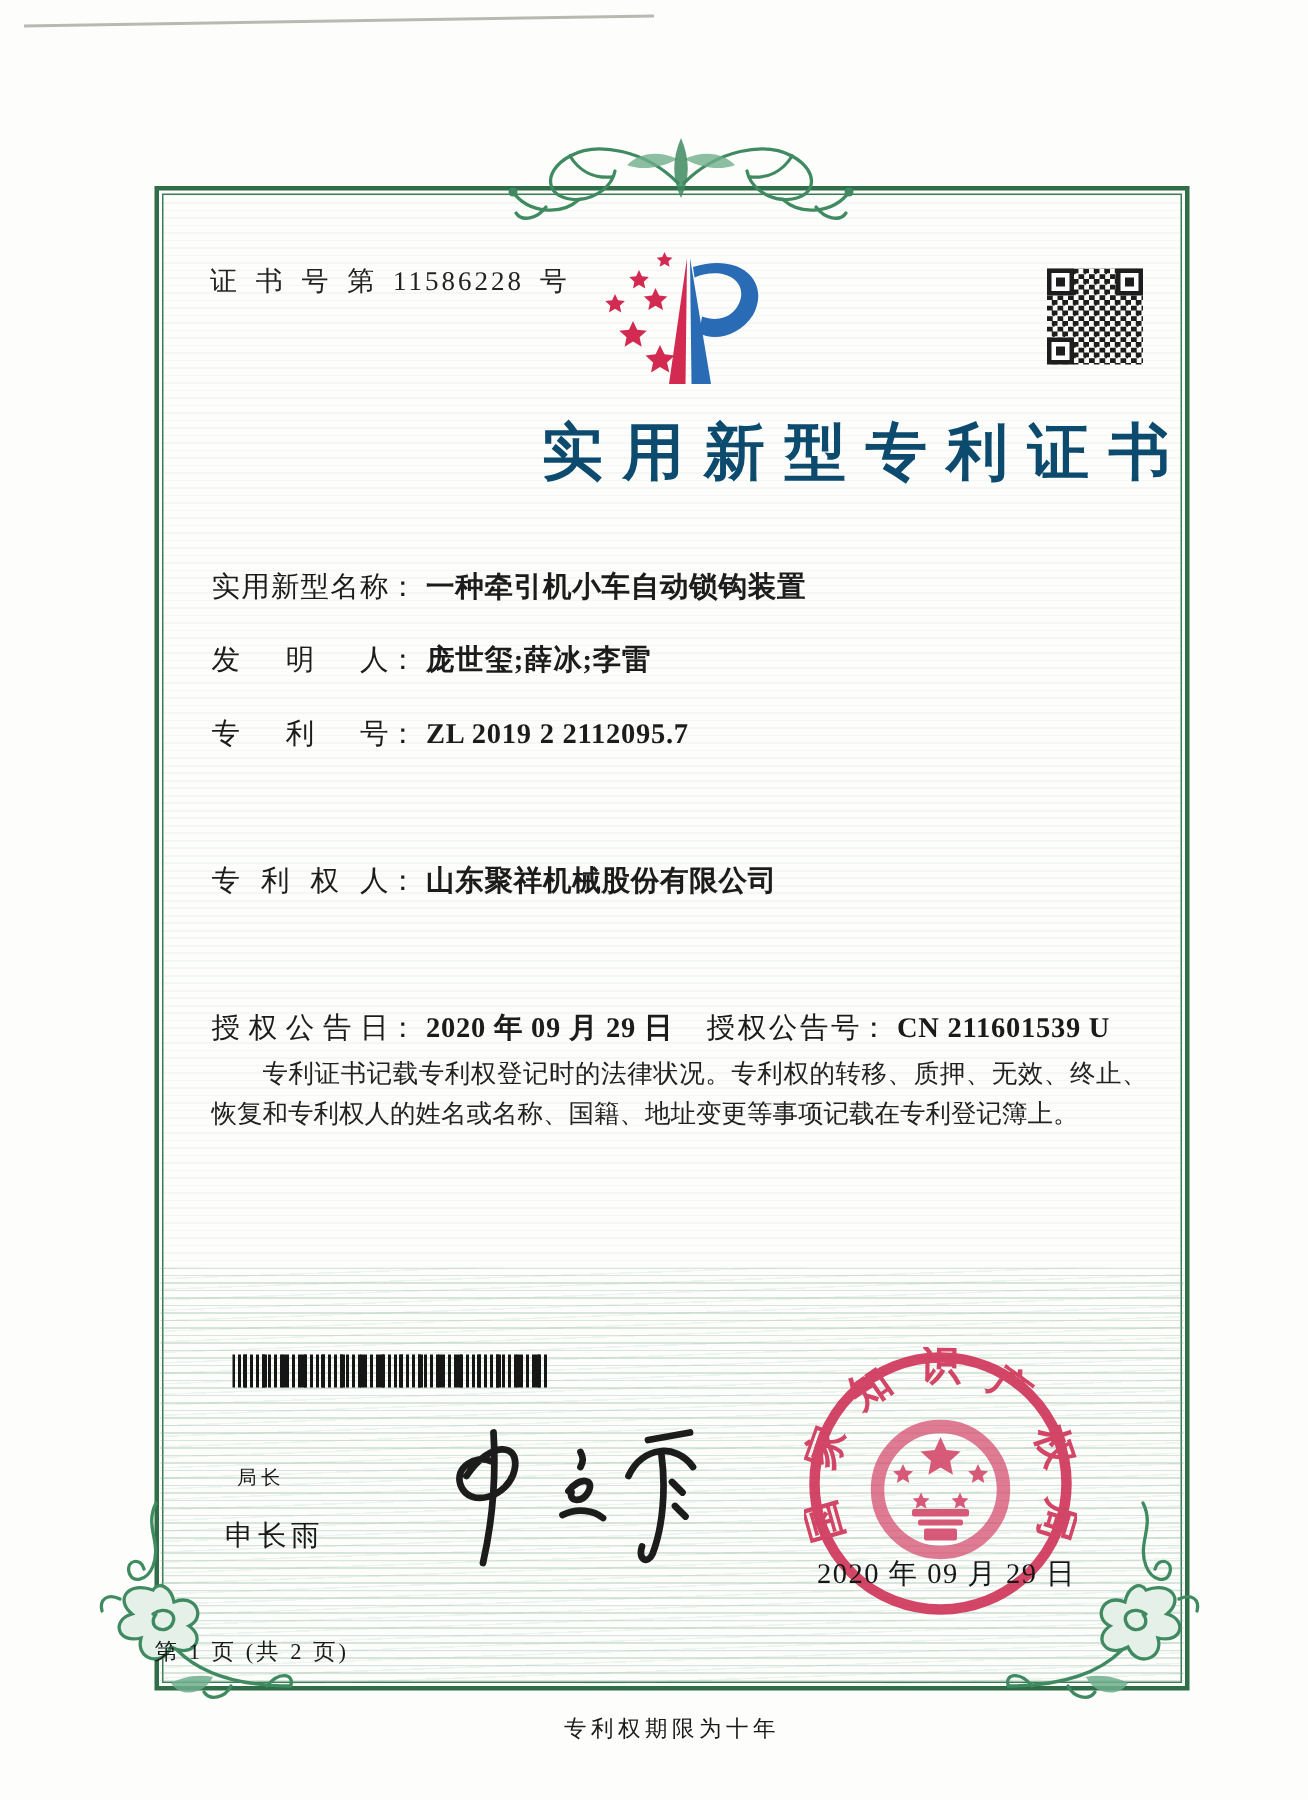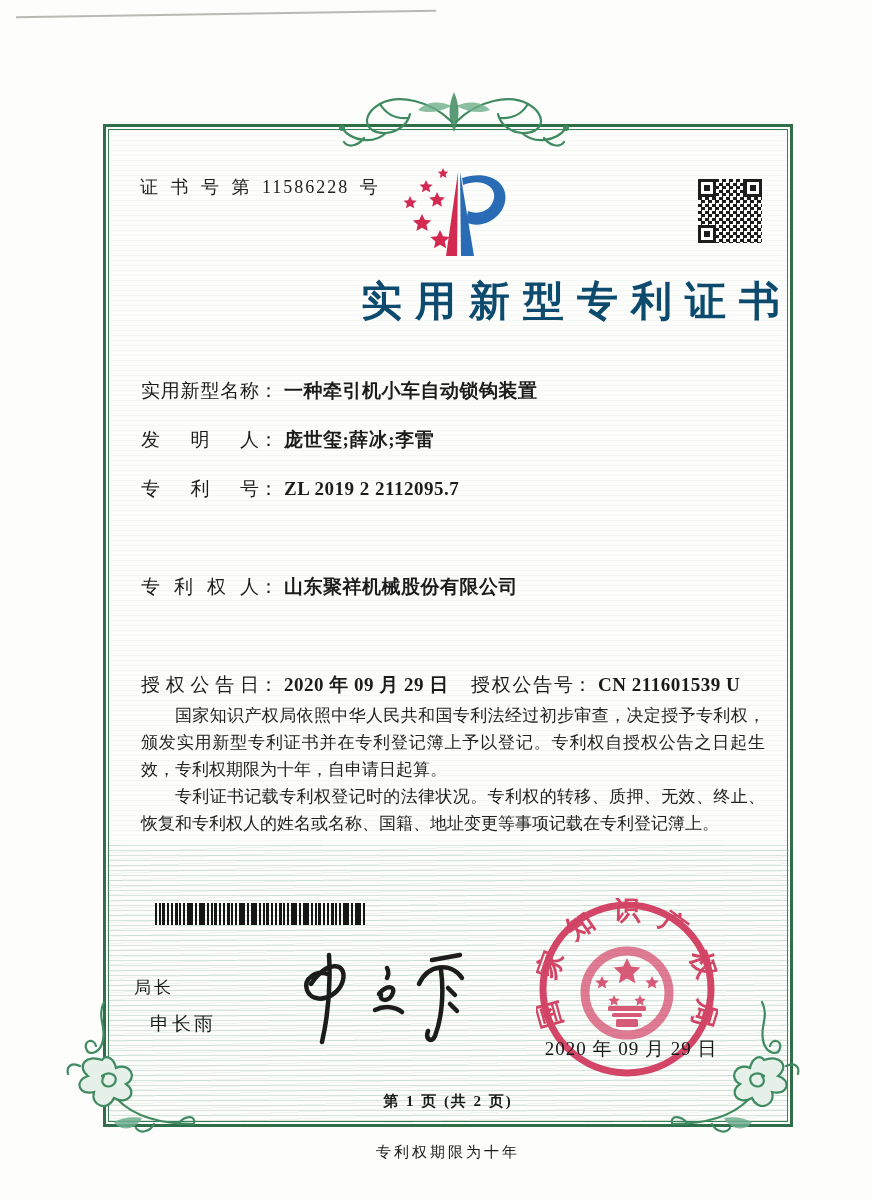--- a/index.html
+++ b/index.html
@@ -34,27 +34,27 @@
   .grant-no{position:absolute;left:460px;top:672px;font-size:19px;white-space:nowrap;margin-left:11px;}
   .grant-no .lbl{width:102px;}
   .body-text{position:absolute;left:141px;top:702px;width:624px;font-size:17px;
     line-height:27px;text-align:justify;color:#222;}
   .body-text p{margin:0;text-indent:2em;}
   .barcode{position:absolute;left:155px;top:903px;width:210px;height:22px;
     background:
       repeating-linear-gradient(90deg,#161616 0 2px,transparent 2px 4px),
       repeating-linear-gradient(90deg,transparent 0 7px,#161616 7px 10px,transparent 10px 13px);
   }
-  .director-title{position:absolute;left:134px;top:976px;font-size:17px;letter-spacing:3px;}
+  .director-title{position:absolute;left:158px;top:976px;font-size:13px;letter-spacing:3px;}
   .director-name{position:absolute;left:150px;top:1011px;font-size:19px;letter-spacing:3px;}
   .signature{position:absolute;left:283px;top:948px;width:190px;height:100px;}
   .seal{position:absolute;left:536px;top:898px;width:182px;height:182px;}
   .seal-date{position:absolute;left:540px;top:1036px;width:182px;text-align:center;
     font-size:19px;letter-spacing:1px;color:#161616;}
-  .page-info{position:absolute;left:103px;top:1092px;width:690px;text-align:center;font-size:15px;letter-spacing:2px;font-weight:bold;}
+  .page-info{position:absolute;left:103px;top:1092px;width:690px;text-align:left;font-size:15px;letter-spacing:2px;}
   .continuation-note{position:absolute;left:103px;top:1143px;width:690px;text-align:center;font-size:15px;letter-spacing:3px;}
   .qr{position:absolute;left:698px;top:179px;width:64px;height:64px;
     background:
       repeating-conic-gradient(#1d1d1d 0 25%,transparent 0 50%);
     background-size:7px 7px;}
   .qr .finder{position:absolute;width:12px;height:12px;border:3px solid #1d1d1d;background:#fff;}
   .qr .finder::after{content:"";position:absolute;left:3px;top:3px;width:6px;height:6px;background:#1d1d1d;}
   .qr .f-tl{left:0;top:0;} .qr .f-tr{right:0;top:0;} .qr .f-bl{left:0;bottom:0;}
   .ornament{position:absolute;pointer-events:none;}
   .orn-top{left:334px;top:86px;}
@@ -150,21 +150,20 @@
     <span class="lbl">专利权人</span><span class="sep">：</span><span class="val">山东聚祥机械股份有限公司</span>
   </div>
   <div class="field-row" style="top:672px">
     <span class="lbl">授权公告日</span><span class="sep">：</span><span class="val">2020 年 09 月 29 日</span>
   </div>
   <div class="grant-no">
     <span class="lbl">授权公告号</span><span class="sep">：</span><span class="val">CN 211601539 U</span>
   </div>
 
   <div class="body-text">
-    <p>国家知识产权局依照中华人民共和国专利法经过初步审查，决定授予专利权，颁发实用新型专利证书并在专利登记簿上予以登记。专利权自授权公告之日起生效，专利权期限为十年，自申请日起算。</p>
     <p>专利证书记载专利权登记时的法律状况。专利权的转移、质押、无效、终止、恢复和专利权人的姓名或名称、国籍、地址变更等事项记载在专利登记簿上。</p>
   </div>
 
   <div class="barcode"></div>
 
   <div class="director-title">局长</div>
   <div class="director-name">申长雨</div>
 
   <svg class="signature" width="190" height="100" viewBox="0 0 190 100">
     <g stroke="#1c1c1c" stroke-width="4.5" fill="none" stroke-linecap="round" stroke-linejoin="round">

